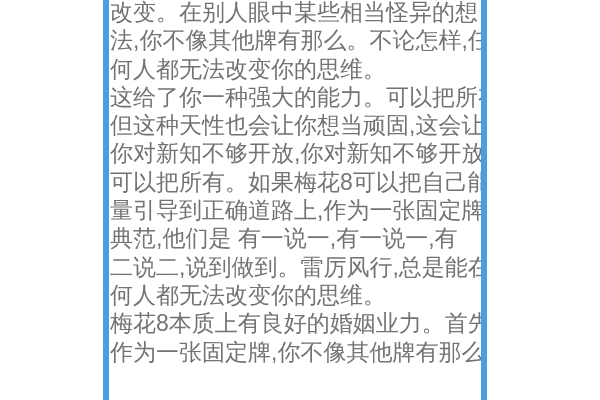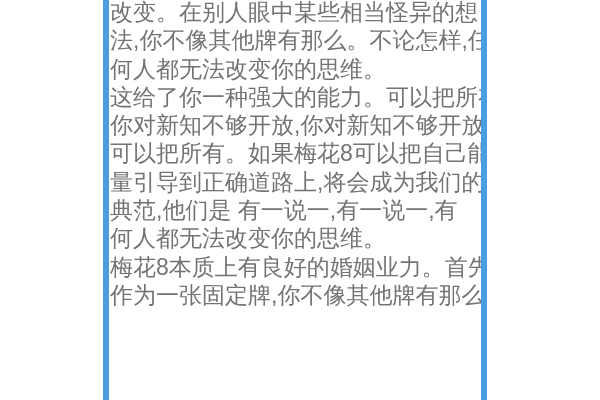--- a/index.html
+++ b/index.html
@@ -47,22 +47,24 @@
 </head>
 <body>
 
 <div class="viewport">
   <div class="article">
     <div class="text-block">
       <div class="line">改变。在别人眼中某些相当怪异的想</div>
       <div class="line">法,你不像其他牌有那么。不论怎样,任</div>
       <div class="line">何人都无法改变你的思维。</div>
       <div class="line">这给了你一种强大的能力。可以把所有</div>
+      <div class="line">但这种天性也会让你想当顽固,这会让</div>
       <div class="line">你对新知不够开放,你对新知不够开放</div>
       <div class="line">可以把所有。如果梅花8可以把自己能</div>
-      <div class="line">量引导到正确道路上,将会成为我们的</div>
+      <div class="line">量引导到正确道路上,作为一张固定牌</div>
       <div class="line">典范,他们是 有一说一,有一说一,有</div>
+      <div class="line">二说二,说到做到。雷厉风行,总是能在</div>
       <div class="line">何人都无法改变你的思维。</div>
       <div class="line">梅花8本质上有良好的婚姻业力。首先,</div>
       <div class="line">作为一张固定牌,你不像其他牌有那么</div>
     </div>
   </div>
 </div>
 
 </body></html>

